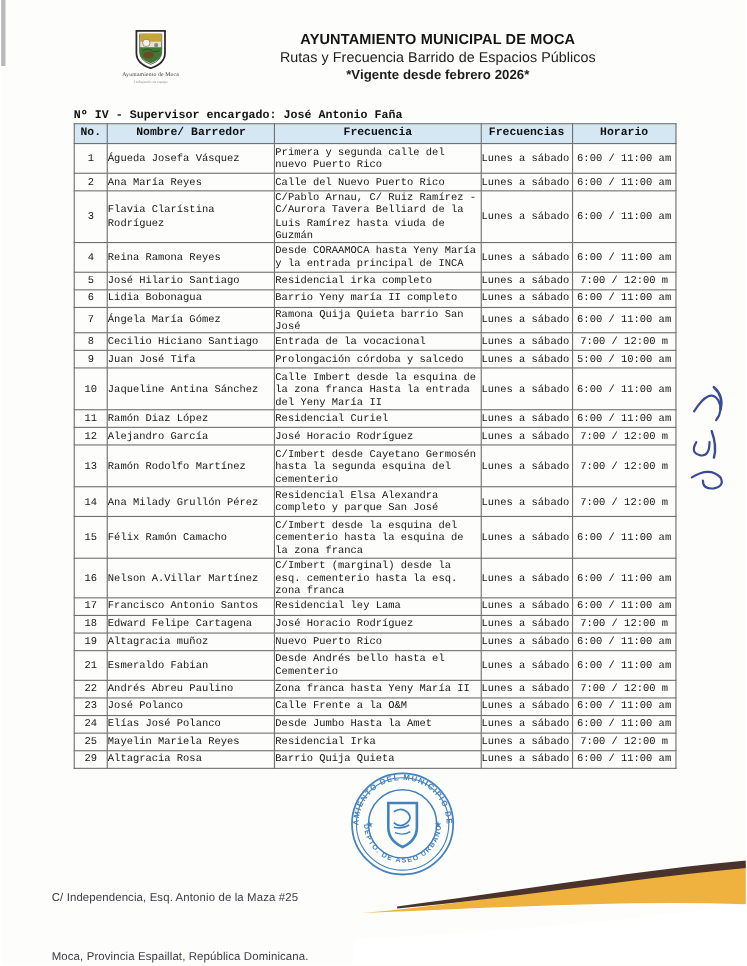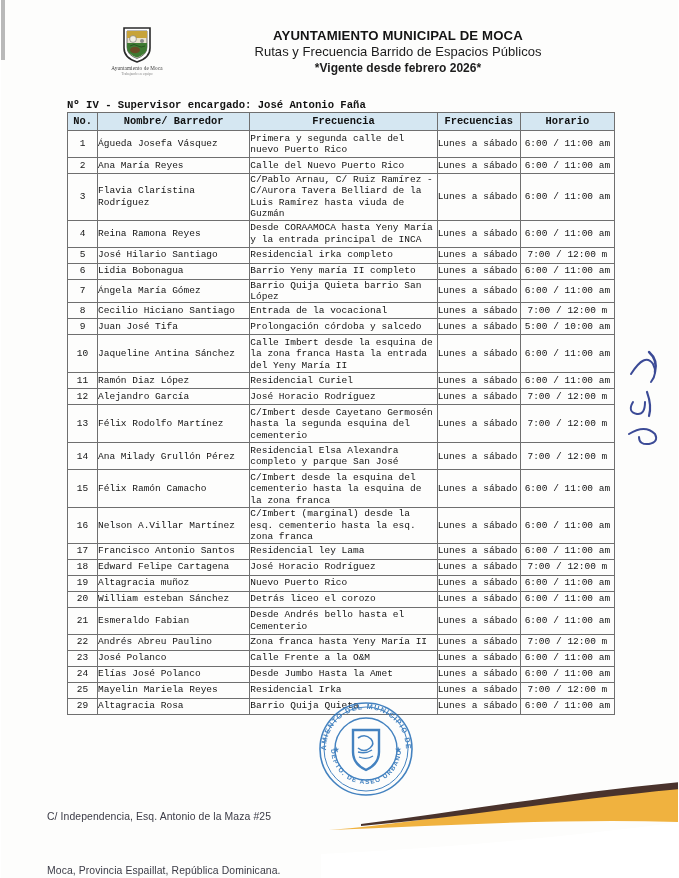--- a/index.html
+++ b/index.html
@@ -339,21 +339,21 @@
           <tr class="r-1line">
             <td class="cell-no">6</td>
             <td class="cell-nombre">Lidia Bobonagua</td>
             <td class="cell-territorio">Barrio Yeny maría II completo</td>
             <td class="cell-frec">Lunes a sábado</td>
             <td class="cell-hor">6:00 / 11:00 am</td>
           </tr>
           <tr class="r-1line">
             <td class="cell-no">7</td>
             <td class="cell-nombre">Ángela María Gómez</td>
-            <td class="cell-territorio">Barrio Quija Quieta barrio San López</td>
+            <td class="cell-territorio">Ramona Quija Quieta barrio San José</td>
             <td class="cell-frec">Lunes a sábado</td>
             <td class="cell-hor">6:00 / 11:00 am</td>
           </tr>
           <tr class="r-1line">
             <td class="cell-no">8</td>
             <td class="cell-nombre">Cecilio Hiciano Santiago</td>
             <td class="cell-territorio">Entrada de la vocacional</td>
             <td class="cell-frec">Lunes a sábado</td>
             <td class="cell-hor">7:00 / 12:00 m</td>
           </tr>
@@ -380,21 +380,21 @@
           </tr>
           <tr class="r-1line">
             <td class="cell-no">12</td>
             <td class="cell-nombre">Alejandro García</td>
             <td class="cell-territorio">José Horacio Rodríguez</td>
             <td class="cell-frec">Lunes a sábado</td>
             <td class="cell-hor">7:00 / 12:00 m</td>
           </tr>
           <tr class="r-3line">
             <td class="cell-no">13</td>
-            <td class="cell-nombre">Félix Rodolfo Martínez</td>
+            <td class="cell-nombre">Ramón Rodolfo Martínez</td>
             <td class="cell-territorio">C/Imbert desde Cayetano Germosén hasta la segunda esquina del cementerio</td>
             <td class="cell-frec">Lunes a sábado</td>
             <td class="cell-hor">7:00 / 12:00 m</td>
           </tr>
           <tr class="r-2line">
             <td class="cell-no">14</td>
             <td class="cell-nombre">Ana Milady Grullón Pérez</td>
             <td class="cell-territorio">Residencial Elsa Alexandra completo y parque San José</td>
             <td class="cell-frec">Lunes a sábado</td>
             <td class="cell-hor">7:00 / 12:00 m</td>
@@ -424,27 +424,20 @@
             <td class="cell-no">18</td>
             <td class="cell-nombre">Edward Felipe Cartagena</td>
             <td class="cell-territorio">José Horacio Rodríguez</td>
             <td class="cell-frec">Lunes a sábado</td>
             <td class="cell-hor">7:00 / 12:00 m</td>
           </tr>
           <tr class="r-1line">
             <td class="cell-no">19</td>
             <td class="cell-nombre">Altagracia muñoz</td>
             <td class="cell-territorio">Nuevo Puerto Rico</td>
-            <td class="cell-frec">Lunes a sábado</td>
-            <td class="cell-hor">6:00 / 11:00 am</td>
-          </tr>
-          <tr class="r-1line">
-            <td class="cell-no">20</td>
-            <td class="cell-nombre">William esteban Sánchez</td>
-            <td class="cell-territorio">Detrás liceo el corozo</td>
             <td class="cell-frec">Lunes a sábado</td>
             <td class="cell-hor">6:00 / 11:00 am</td>
           </tr>
           <tr class="r-2line">
             <td class="cell-no">21</td>
             <td class="cell-nombre">Esmeraldo Fabian</td>
             <td class="cell-territorio">Desde Andrés bello hasta el Cementerio</td>
             <td class="cell-frec">Lunes a sábado</td>
             <td class="cell-hor">6:00 / 11:00 am</td>
           </tr>

